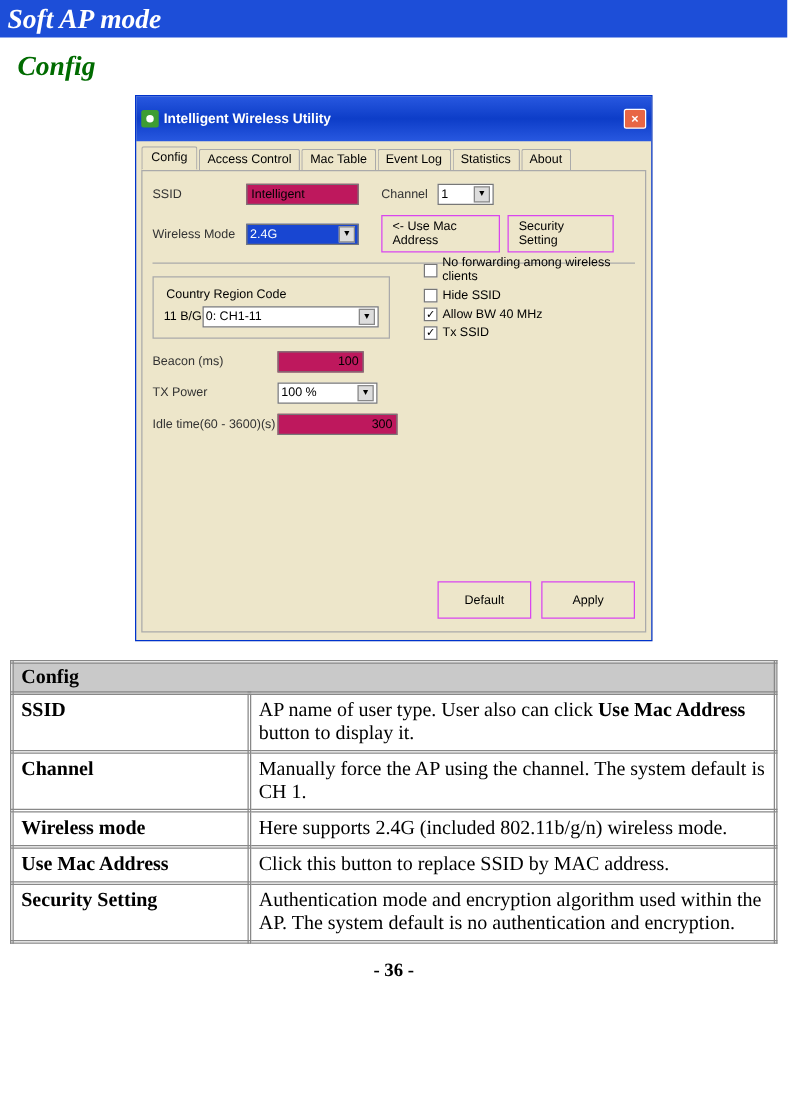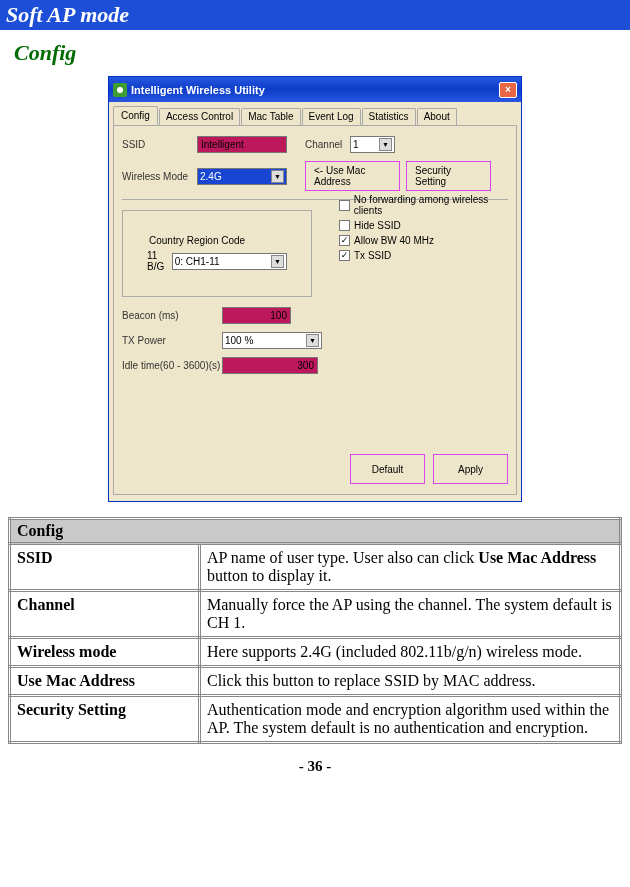--- a/index.html
+++ b/index.html
@@ -4,21 +4,21 @@
   <style>
     * { margin: 0; padding: 0; box-sizing: border-box; }
     body { font-family: "Times New Roman", serif; background: #fff; width: 630px; }
     
     .page-title-bar { background: #1d4ed8; color: #fff; padding: 2px 6px; font-size: 22px; font-style: italic; font-weight: bold; }
     
     .section-heading { color: #006b00; font-size: 22px; font-style: italic; font-weight: bold; padding: 10px 14px; }
     
     .app-window { width: 414px; margin: 0 auto 15px; border: 1px solid #0033cc; font-family: Tahoma, Arial, sans-serif; background: #ede6ca; }
     
-    .title-bar { background: linear-gradient(to bottom, #2858e0 0%, #0d3dc8 50%, #2858e0 100%); height: 25px; display: flex; align-items: center; padding: 0 4px; }
+    .title-bar { background: linear-gradient(to bottom, #2858e0 0%, #0d3dc8 50%, #2858e0 100%); height: 36px; display: flex; align-items: center; padding: 0 4px; }
     .title-bar-icon { width: 14px; height: 14px; background: #3e9d33; border-radius: 2px; margin-right: 4px; display: flex; align-items: center; justify-content: center; }
     .title-bar-icon::before { content: ""; width: 6px; height: 6px; background: #fff; border-radius: 50%; }
     .title-bar-text { color: #fff; font-size: 11px; font-weight: bold; flex: 1; }
     .close-button { width: 18px; height: 16px; background: #e86644; border: 1px solid #fff; border-radius: 2px; color: #fff; font-size: 10px; font-weight: bold; display: flex; align-items: center; justify-content: center; cursor: pointer; }
     
     .tab-strip { display: flex; padding: 6px 4px 0; font-size: 10px; }
     .tab { padding: 2px 6px; border: 1px solid #aaa; border-bottom: none; background: #ede6ca; margin-right: 1px; cursor: pointer; border-radius: 2px 2px 0 0; }
     .tab.active { background: #ede6ca; border-bottom: 1px solid #ede6ca; position: relative; z-index: 2; padding: 3px 7px; margin-top: -2px; }
     
     .tab-panel { border: 1px solid #aaa; margin: 0 4px; padding: 10px 8px; background: #ede6ca; min-height: 370px; position: relative; font-size: 10px; }
@@ -27,21 +27,21 @@
     .row-top { align-items: center; }
     .label { width: 75px; font-size: 10px; color: #333; }
     .input-text { border: 1px solid #777; background: #be185d; height: 17px; font-size: 10px; padding: 1px 3px; }
     .select-box { border: 1px solid #777; background: #fff; height: 17px; font-size: 10px; padding: 0 2px; display: flex; align-items: center; justify-content: space-between; cursor: pointer; }
     .select-box.blue-selected { background: #1846d2; color: #fff; }
     .dropdown-arrow { width: 13px; height: 13px; background: #ddd; border: 1px solid #888; display: flex; align-items: center; justify-content: center; font-size: 7px; color: #000; margin-left: 2px; }
     .btn { border: 1px solid #d946ef; background: #ede6ca; height: 30px; font-size: 10px; padding: 0 8px; cursor: pointer; display: flex; align-items: center; justify-content: center; }
     
     .divider { height: 1px; background: #aaa; margin: 4px 0 10px; }
     
-    .fieldset { border: 1px solid #aaa; padding: 24px; margin-bottom: 10px; width: 190px; }
+    .fieldset { border: 1px solid #aaa; padding: 8px; margin-bottom: 10px; width: 190px; }
     .fieldset-label { font-size: 10px; margin-top: -14px; background: #ede6ca; display: inline-block; padding: 0 2px; }
     
     .checkbox-row { display: flex; align-items: center; margin-bottom: 4px; font-size: 10px; }
     .checkbox { width: 11px; height: 11px; border: 1px solid #777; background: #fff; margin-right: 4px; display: flex; align-items: center; justify-content: center; font-size: 9px; }
     .checkbox.checked::before { content: "✓"; font-size: 9px; line-height: 1; }
     
     .right-checks { position: absolute; left: 225px; top: 68px; }
     
     .bottom-buttons { position: absolute; bottom: 10px; right: 8px; display: flex; gap: 8px; }
     .bottom-buttons .btn { width: 75px; justify-content: center; }
@@ -117,21 +117,21 @@
             </div>
           </div>
         </div>
 
         <div class="row">
           <div class="label" style="width:100px">Beacon (ms)</div>
           <input class="input-text" style="width: 69px; text-align: right;" value="100">
         </div>
         <div class="row">
           <div class="label" style="width:100px">TX Power</div>
-          <div class="select-box" style="width:100px">
+          <div class="select-box" style="width:80px">
             <span>100 %</span>
             <span class="dropdown-arrow">▼</span>
           </div>
         </div>
         <div class="row">
           <div class="label" style="width:100px">Idle time(60 - 3600)(s)</div>
           <input class="input-text" style="width: 96px; text-align: right;" value="300">
         </div>
       </div>
     </div>

